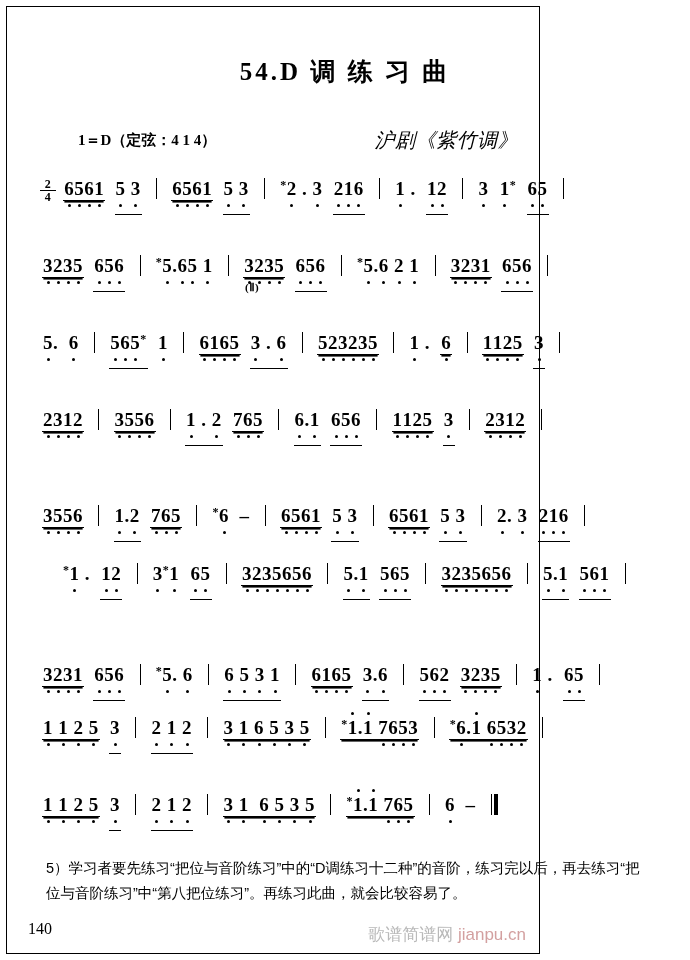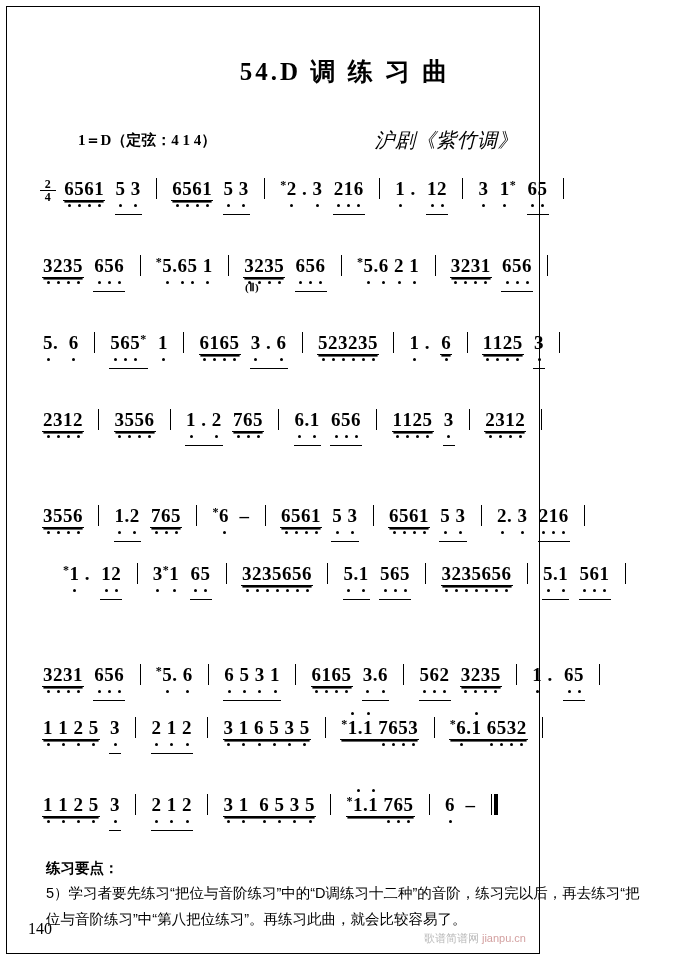--- a/index.html
+++ b/index.html
@@ -158,21 +158,21 @@
     position: absolute;
     left: 28px;
     bottom: 22px;
     font-size: 16px;
     font-family: "Liberation Serif", serif;
   }
   .watermark {
     position: absolute;
     right: 20px;
     bottom: 14px;
-    font-size: 11px;
+    font-size: 17px;
     color: #b9b9b9;
     font-family: "Liberation Sans", sans-serif;
   }
   .watermark .cn { color: #b9b9b9; }
   .watermark .en { color: #d3a0a0; }
 </style>
 </head>
 <body>
 
 <div class="page">
@@ -335,21 +335,20 @@
     <span class="bar"></span>
     <span class="grp u2"><span class="n dot-lo">3</span>&nbsp;<span class="n dot-lo">1</span>&nbsp;&nbsp;<span class="n dot-lo">6</span>&nbsp;<span class="n dot-lo">5</span>&nbsp;<span class="n dot-lo">3</span>&nbsp;<span class="n dot-lo">5</span></span>
     <span class="bar"></span>
     <span class="grp u2"><span class="star">*</span><span class="n dot-hi">1</span>.<span class="n dot-hi">1</span>&nbsp;<span class="n dot-lo">7</span><span class="n dot-lo">6</span><span class="n dot-lo">5</span></span>
     <span class="bar"></span>
     <span class="grp"><span class="n dot-lo">6</span>&nbsp;&nbsp;–</span>
     <span class="endbar"><i></i><b></b></span>
   </div>
 
   <div class="notes" style="top:856px;">
-    <div class="hd">练习要点：</div>
     <div>5）学习者要先练习“把位与音阶练习”中的“D调练习十二种”的音阶，练习完以后，再去练习“把位与音阶练习”中“第八把位练习”。再练习此曲，就会比较容易了。</div>
   </div>
 
   <div class="pagenum">140</div>
 
   <div class="watermark">
     <span class="cn">歌谱简谱网</span>
     <span class="en">jianpu.cn</span>
   </div>
 </div>

